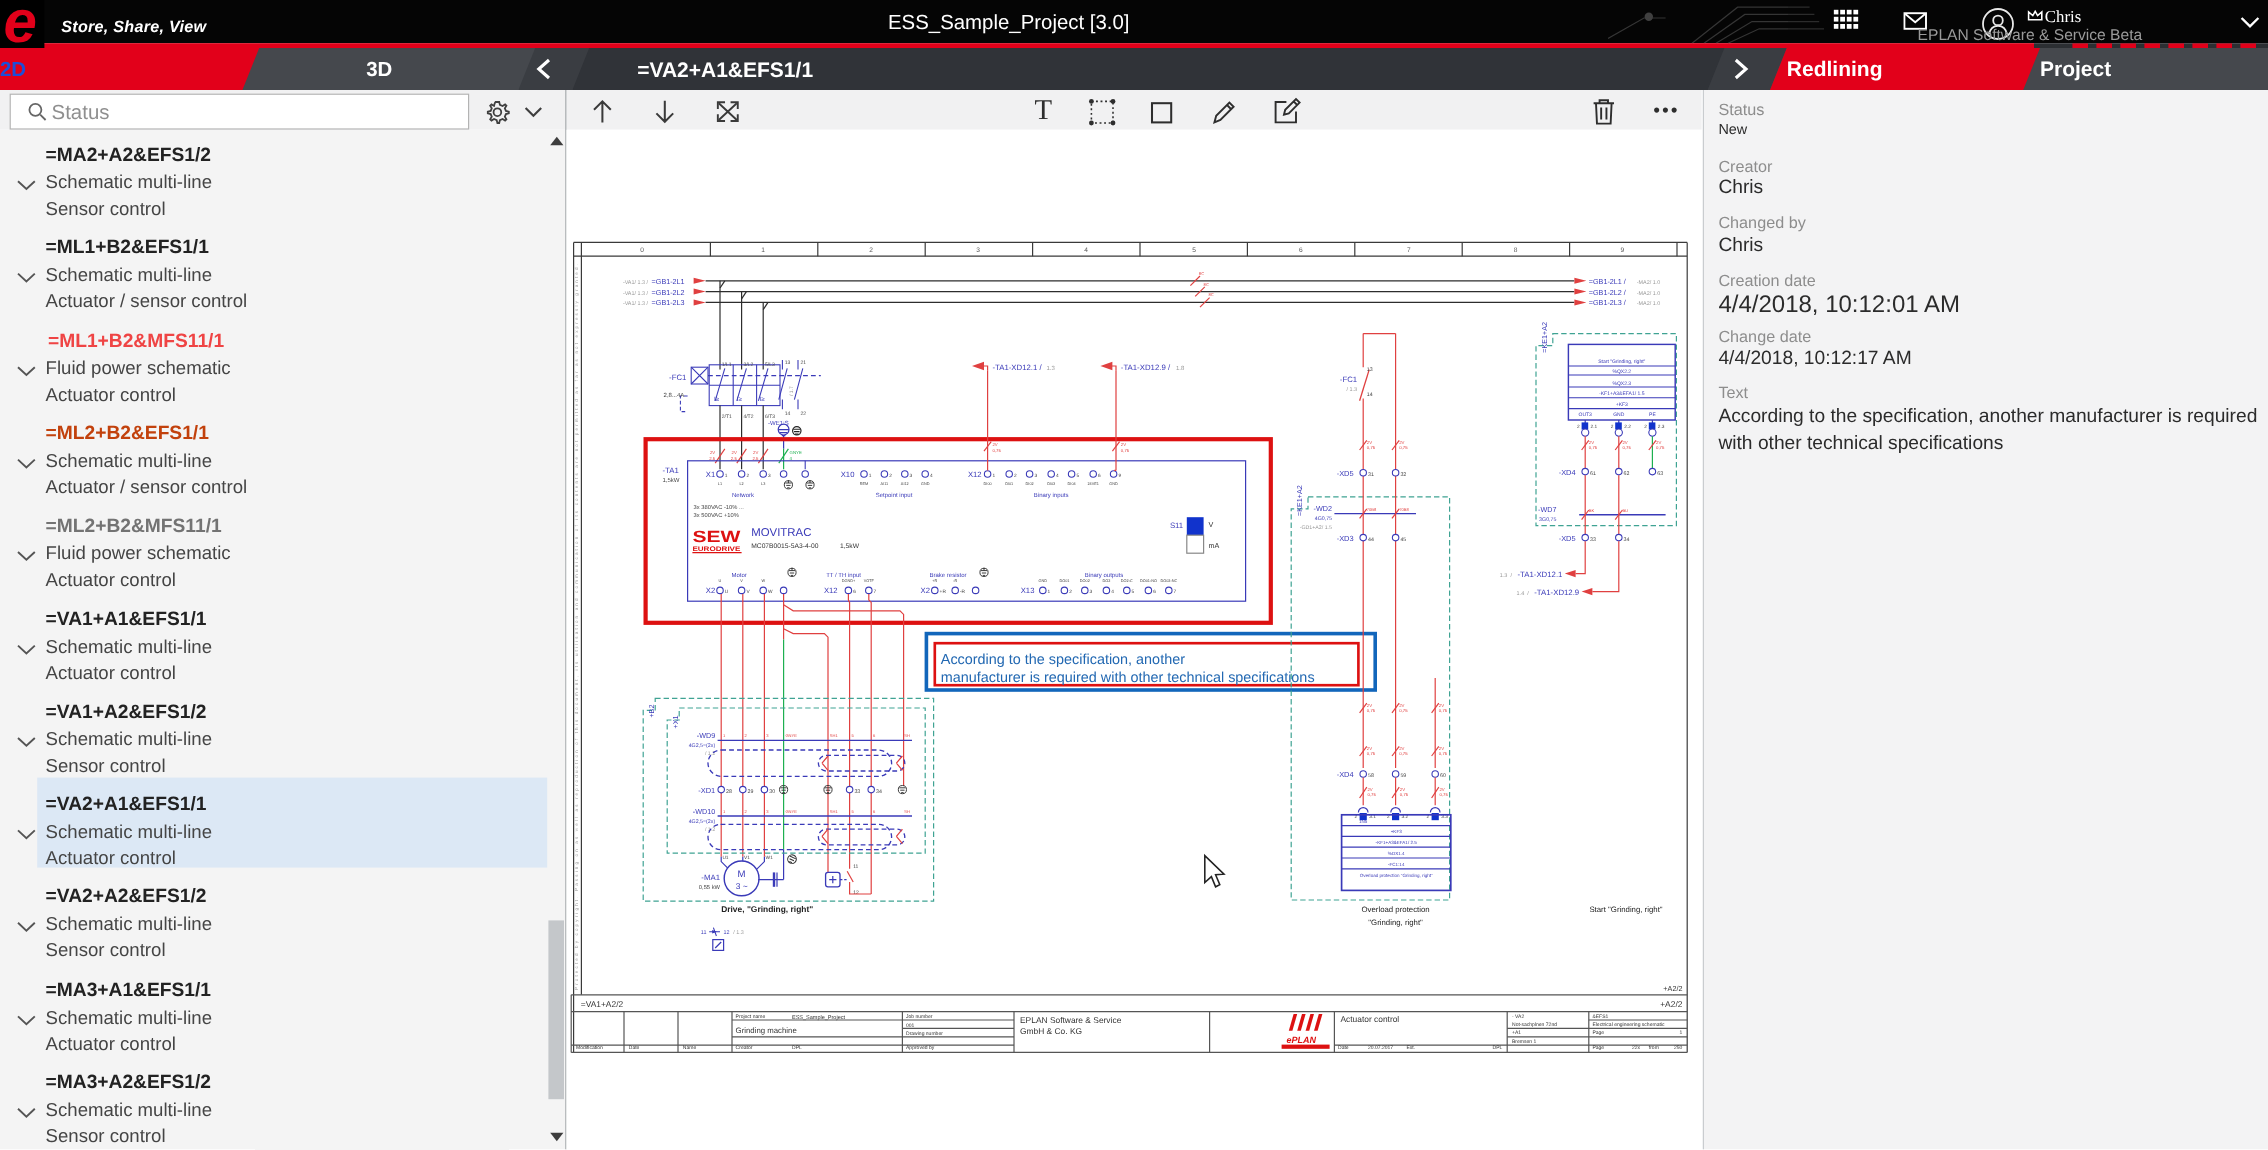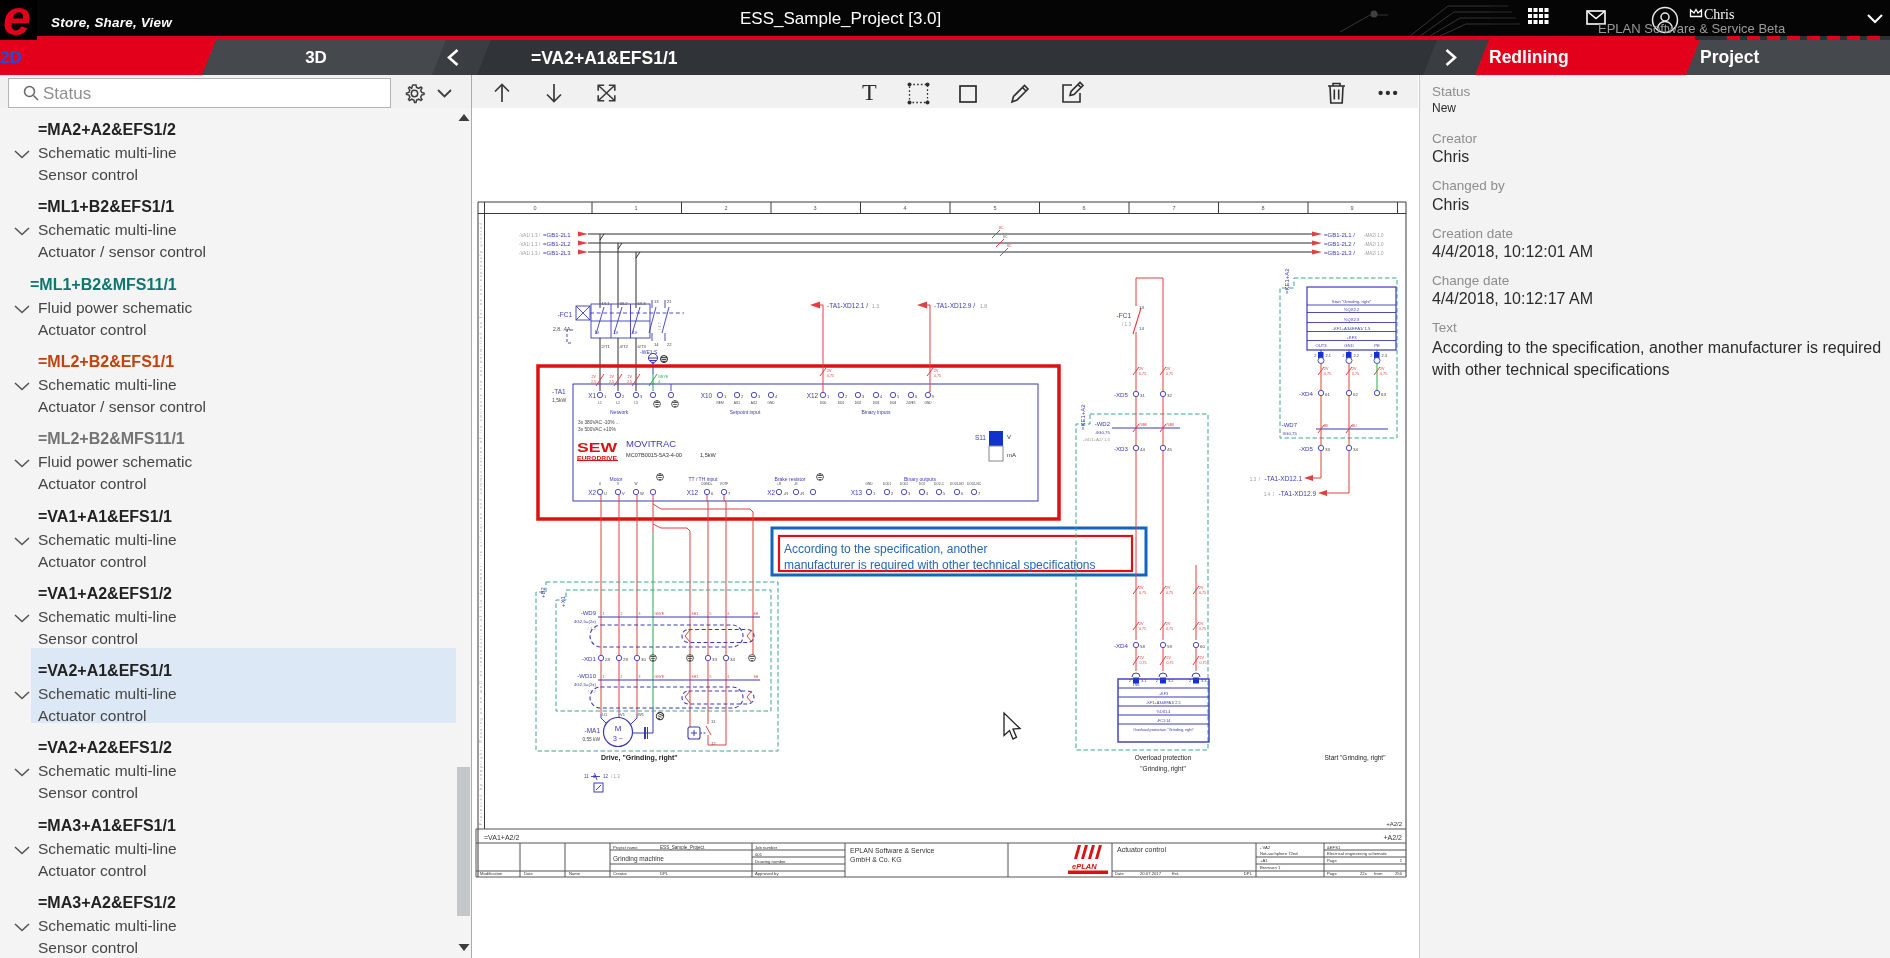--- a/index.html
+++ b/index.html
@@ -151,40 +151,40 @@
 <div class="abs" style="left:1378px;top:84px;color:#2e2e2e;font-size:15px;letter-spacing:2px;font-weight:bold">•••</div>
 
 <div class="abs" style="left:1419px;top:75px;width:471px;height:883px;background:#f3f3f4;border-left:1px solid #c9cccf"></div>
 <div class="abs" style="left:1432px;top:84px;color:#8d8d8d;font-size:13.5px">Status</div>
 <div class="abs" style="left:1432px;top:101px;color:#2b2b2b;font-size:12px">New</div>
 <div class="abs" style="left:1432px;top:131px;color:#8d8d8d;font-size:13.5px">Creator</div>
 <div class="abs" style="left:1432px;top:148px;color:#2b2b2b;font-size:16px">Chris</div>
 <div class="abs" style="left:1432px;top:178px;color:#8d8d8d;font-size:13.5px">Changed by</div>
 <div class="abs" style="left:1432px;top:196px;color:#2b2b2b;font-size:16px">Chris</div>
 <div class="abs" style="left:1432px;top:226px;color:#8d8d8d;font-size:13.5px">Creation date</div>
-<div class="abs" style="left:1432px;top:243px;color:#2b2b2b;font-size:16px">4/4/2018, 10:12:01 AM</div>
+<div class="abs" style="left:1432px;top:243px;color:#2b2b2b;font-size:20px">4/4/2018, 10:12:01 AM</div>
 <div class="abs" style="left:1432px;top:273px;color:#8d8d8d;font-size:13.5px">Change date</div>
 <div class="abs" style="left:1432px;top:290px;color:#2b2b2b;font-size:16px">4/4/2018, 10:12:17 AM</div>
 <div class="abs" style="left:1432px;top:320px;color:#8d8d8d;font-size:13.5px">Text</div>
 <div class="abs" style="left:1432px;top:337px;width:455px;color:#2b2b2b;font-size:16px;line-height:22px">According to the specification, another manufacturer is required with other technical specifications</div>
 
 <div class="abs" style="left:31px;top:648px;width:425px;height:75px;background:#dce8f5"></div>
 <div class="abs" style="left:38px;top:121px;font-size:16px;font-weight:bold;color:#222">=MA2+A2&amp;EFS1/2</div>
 <svg class="abs" style="left:13px;top:149px" width="18" height="11" fill="none" stroke="#555" stroke-width="1.6">
     <path d="M2 2 L9 8.5 L16 2"></path>
   </svg>
 <div class="abs" style="left:38px;top:144px;font-size:15.5px;color:#454545">Schematic multi-line</div>
 <div class="abs" style="left:38px;top:166px;font-size:15.5px;color:#454545">Sensor control</div>
 <div class="abs" style="left:38px;top:198px;font-size:16px;font-weight:bold;color:#222">=ML1+B2&amp;EFS1/1</div>
 <svg class="abs" style="left:13px;top:226px" width="18" height="11" fill="none" stroke="#555" stroke-width="1.6">
     <path d="M2 2 L9 8.5 L16 2"></path>
   </svg>
 <div class="abs" style="left:38px;top:221px;font-size:15.5px;color:#454545">Schematic multi-line</div>
 <div class="abs" style="left:38px;top:243px;font-size:15.5px;color:#454545">Actuator / sensor control</div>
-<div class="abs" style="left:30px;top:276px;font-size:16px;font-weight:bold;color:#0f766e">=ML1+B2&amp;MFS11/1</div>
+<div class="abs" style="left:40px;top:276px;font-size:16px;font-weight:bold;color:#ef4444">=ML1+B2&amp;MFS11/1</div>
 <svg class="abs" style="left:13px;top:304px" width="18" height="11" fill="none" stroke="#555" stroke-width="1.6">
     <path d="M2 2 L9 8.5 L16 2"></path>
   </svg>
 <div class="abs" style="left:38px;top:299px;font-size:15.5px;color:#454545">Fluid power schematic</div>
 <div class="abs" style="left:38px;top:321px;font-size:15.5px;color:#454545">Actuator control</div>
 <div class="abs" style="left:38px;top:353px;font-size:16px;font-weight:bold;color:#c2410c">=ML2+B2&amp;EFS1/1</div>
 <svg class="abs" style="left:13px;top:381px" width="18" height="11" fill="none" stroke="#555" stroke-width="1.6">
     <path d="M2 2 L9 8.5 L16 2"></path>
   </svg>
 <div class="abs" style="left:38px;top:376px;font-size:15.5px;color:#454545">Schematic multi-line</div>

